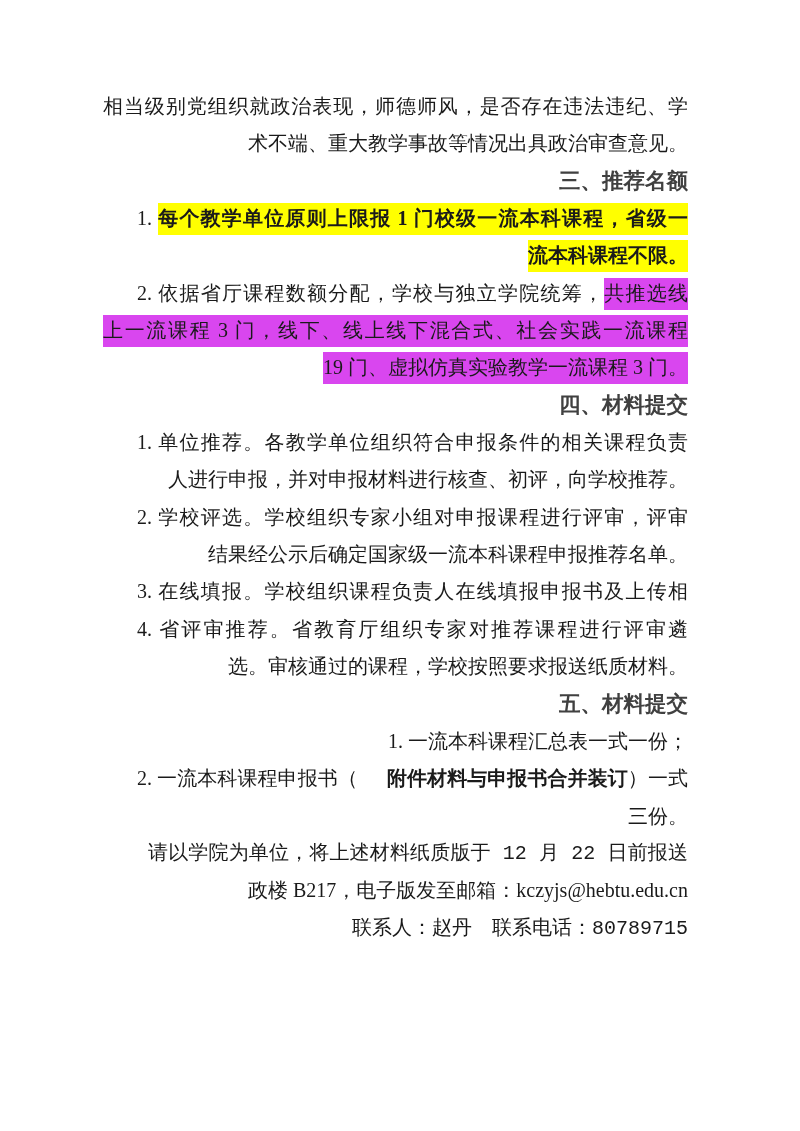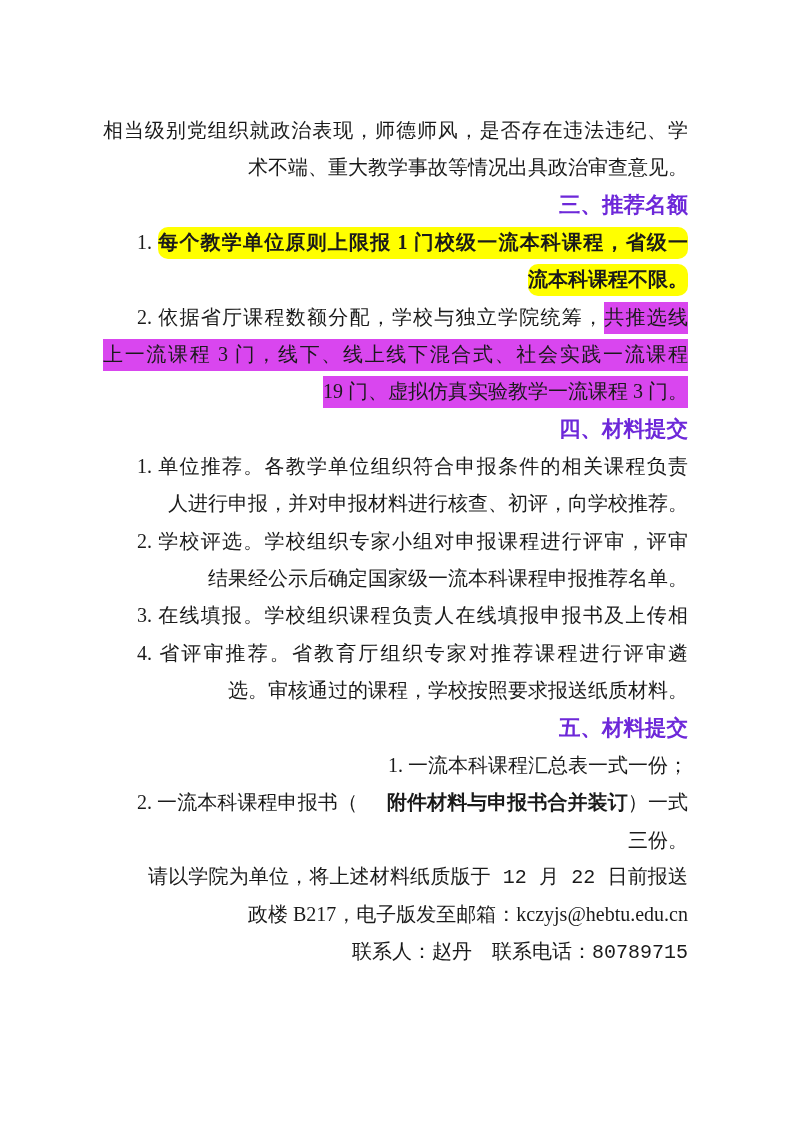--- a/index.html
+++ b/index.html
@@ -1,39 +1,39 @@
 <!DOCTYPE html>
 <html><head>
 <meta charset="utf-8">
 <style>
   html,body { margin:0; padding:0; background:#ffffff; }
   .page {
     position:relative; width:800px; height:1131px;
     background:#ffffff; overflow:hidden;
     font-family:"Liberation Serif","DejaVu Serif",serif;
   }
-  #doc { position:absolute; left:103px; top:112px; width:585px; }
+  #doc { position:absolute; left:103px; top:88px; width:585px; }
   .line {
     height:37.35px; line-height:37.35px; overflow:hidden;
     font-size:20px; color:#1a1a1a; text-align:right;
     white-space:normal;
   }
   
   .fill { text-align:justify; }
   .fill::after { content:""; display:inline-block; width:100%; height:0; vertical-align:top; }
   .ind-num { padding-left:34px; }
   .ind-cjk { padding-left:45px;font-family:Liberation Mono, monospace; }
   .ind-heading { padding-left:56px; }
   .seg-heading {
     font-family:"Liberation Sans","DejaVu Sans",sans-serif;
-    font-weight:bold; font-size:21.5px; color:#6d28d9;
+    font-weight:bold; font-size:21.5px; color:#404040;
   }
   .seg-bold { font-weight:bold;margin-left:29px; }
   .seg-hl { background:#d946ef; padding:4px 0 6px; }
-  .seg-bold-hl { background:#ffff00; font-weight:bold; padding:4px 0 6px;border-radius:10px; }
+  .seg-bold-hl { background:#ffff00; font-weight:bold; padding:4px 0 6px; }
 </style>
 </head>
 <body>
 
 <div class="page">
   <div id="doc">
       <div class="line fill"><span class="seg-normal">相当级别党组织就政治表现，师德师风，是否存在违法违纪、学</span></div>
       <div class="line"><span class="seg-normal">术不端、重大教学事故等情况出具政治审查意见。</span></div>
       <div class="line ind-heading"><span class="seg-heading">三、推荐名额</span></div>
       <div class="line fill ind-num"><span class="seg-normal">1. </span><span class="seg-bold-hl">每个教学单位原则上限报 1 门校级一流本科课程，省级一</span></div>

